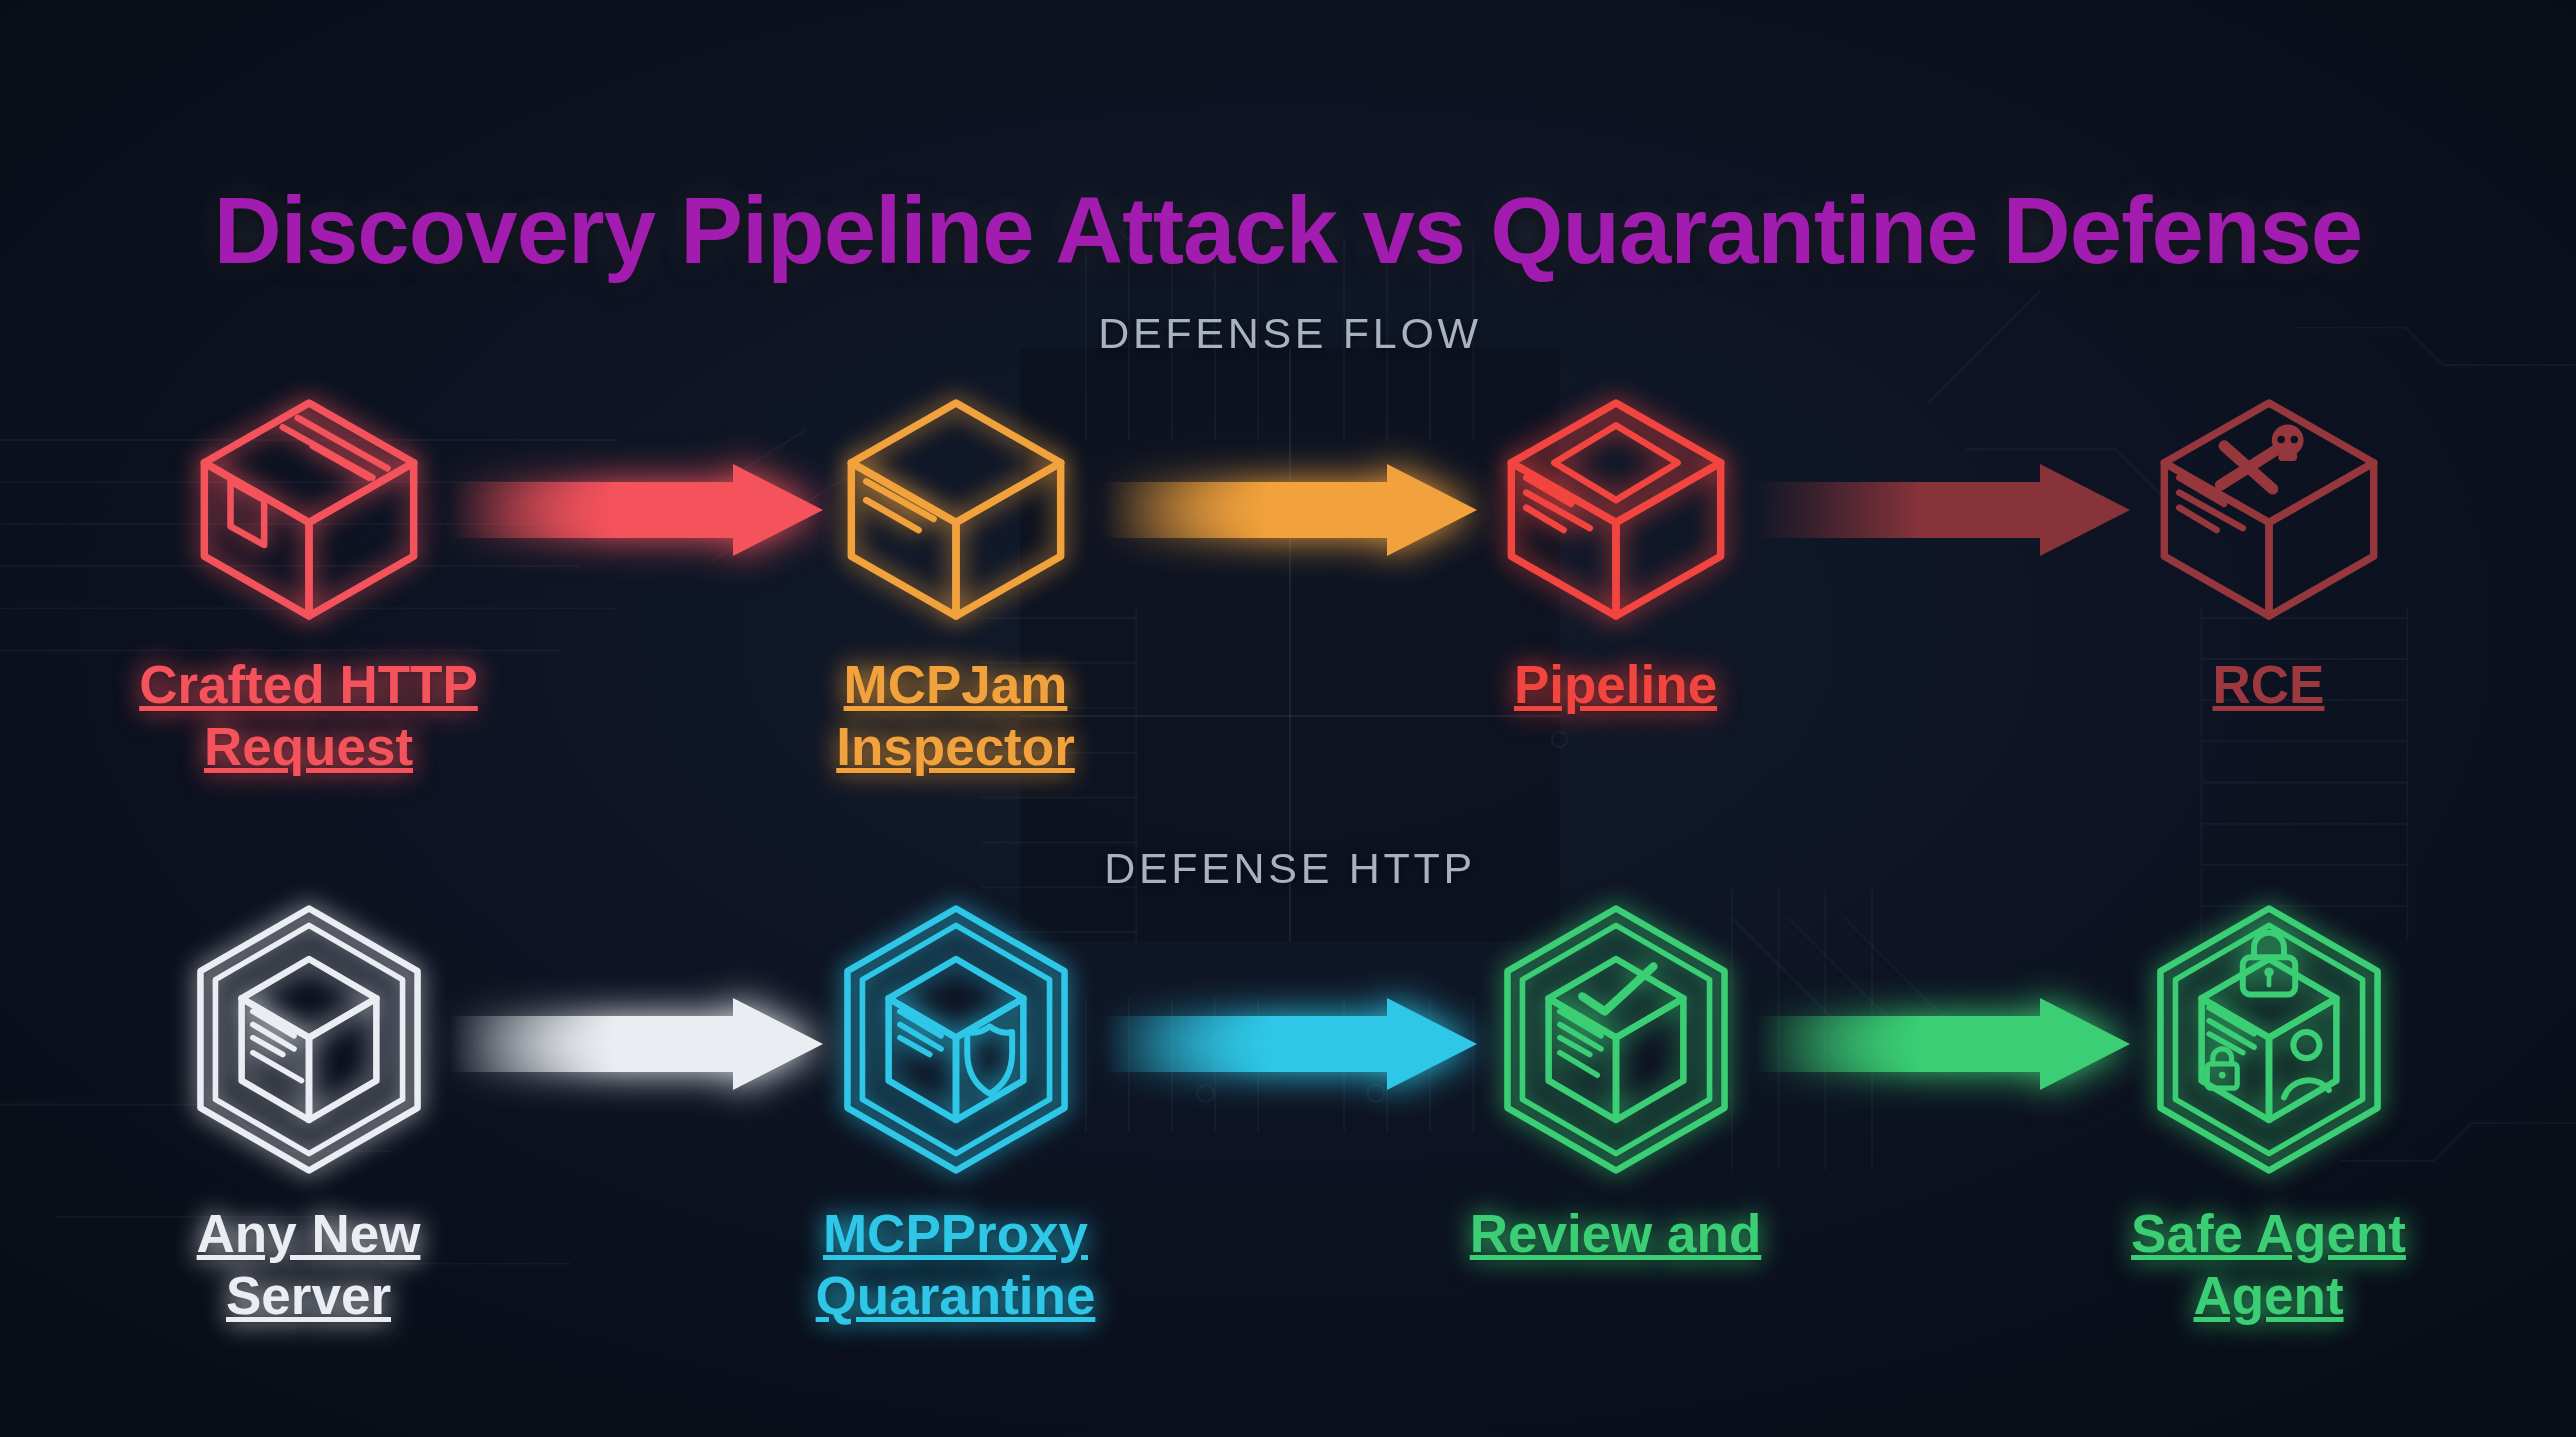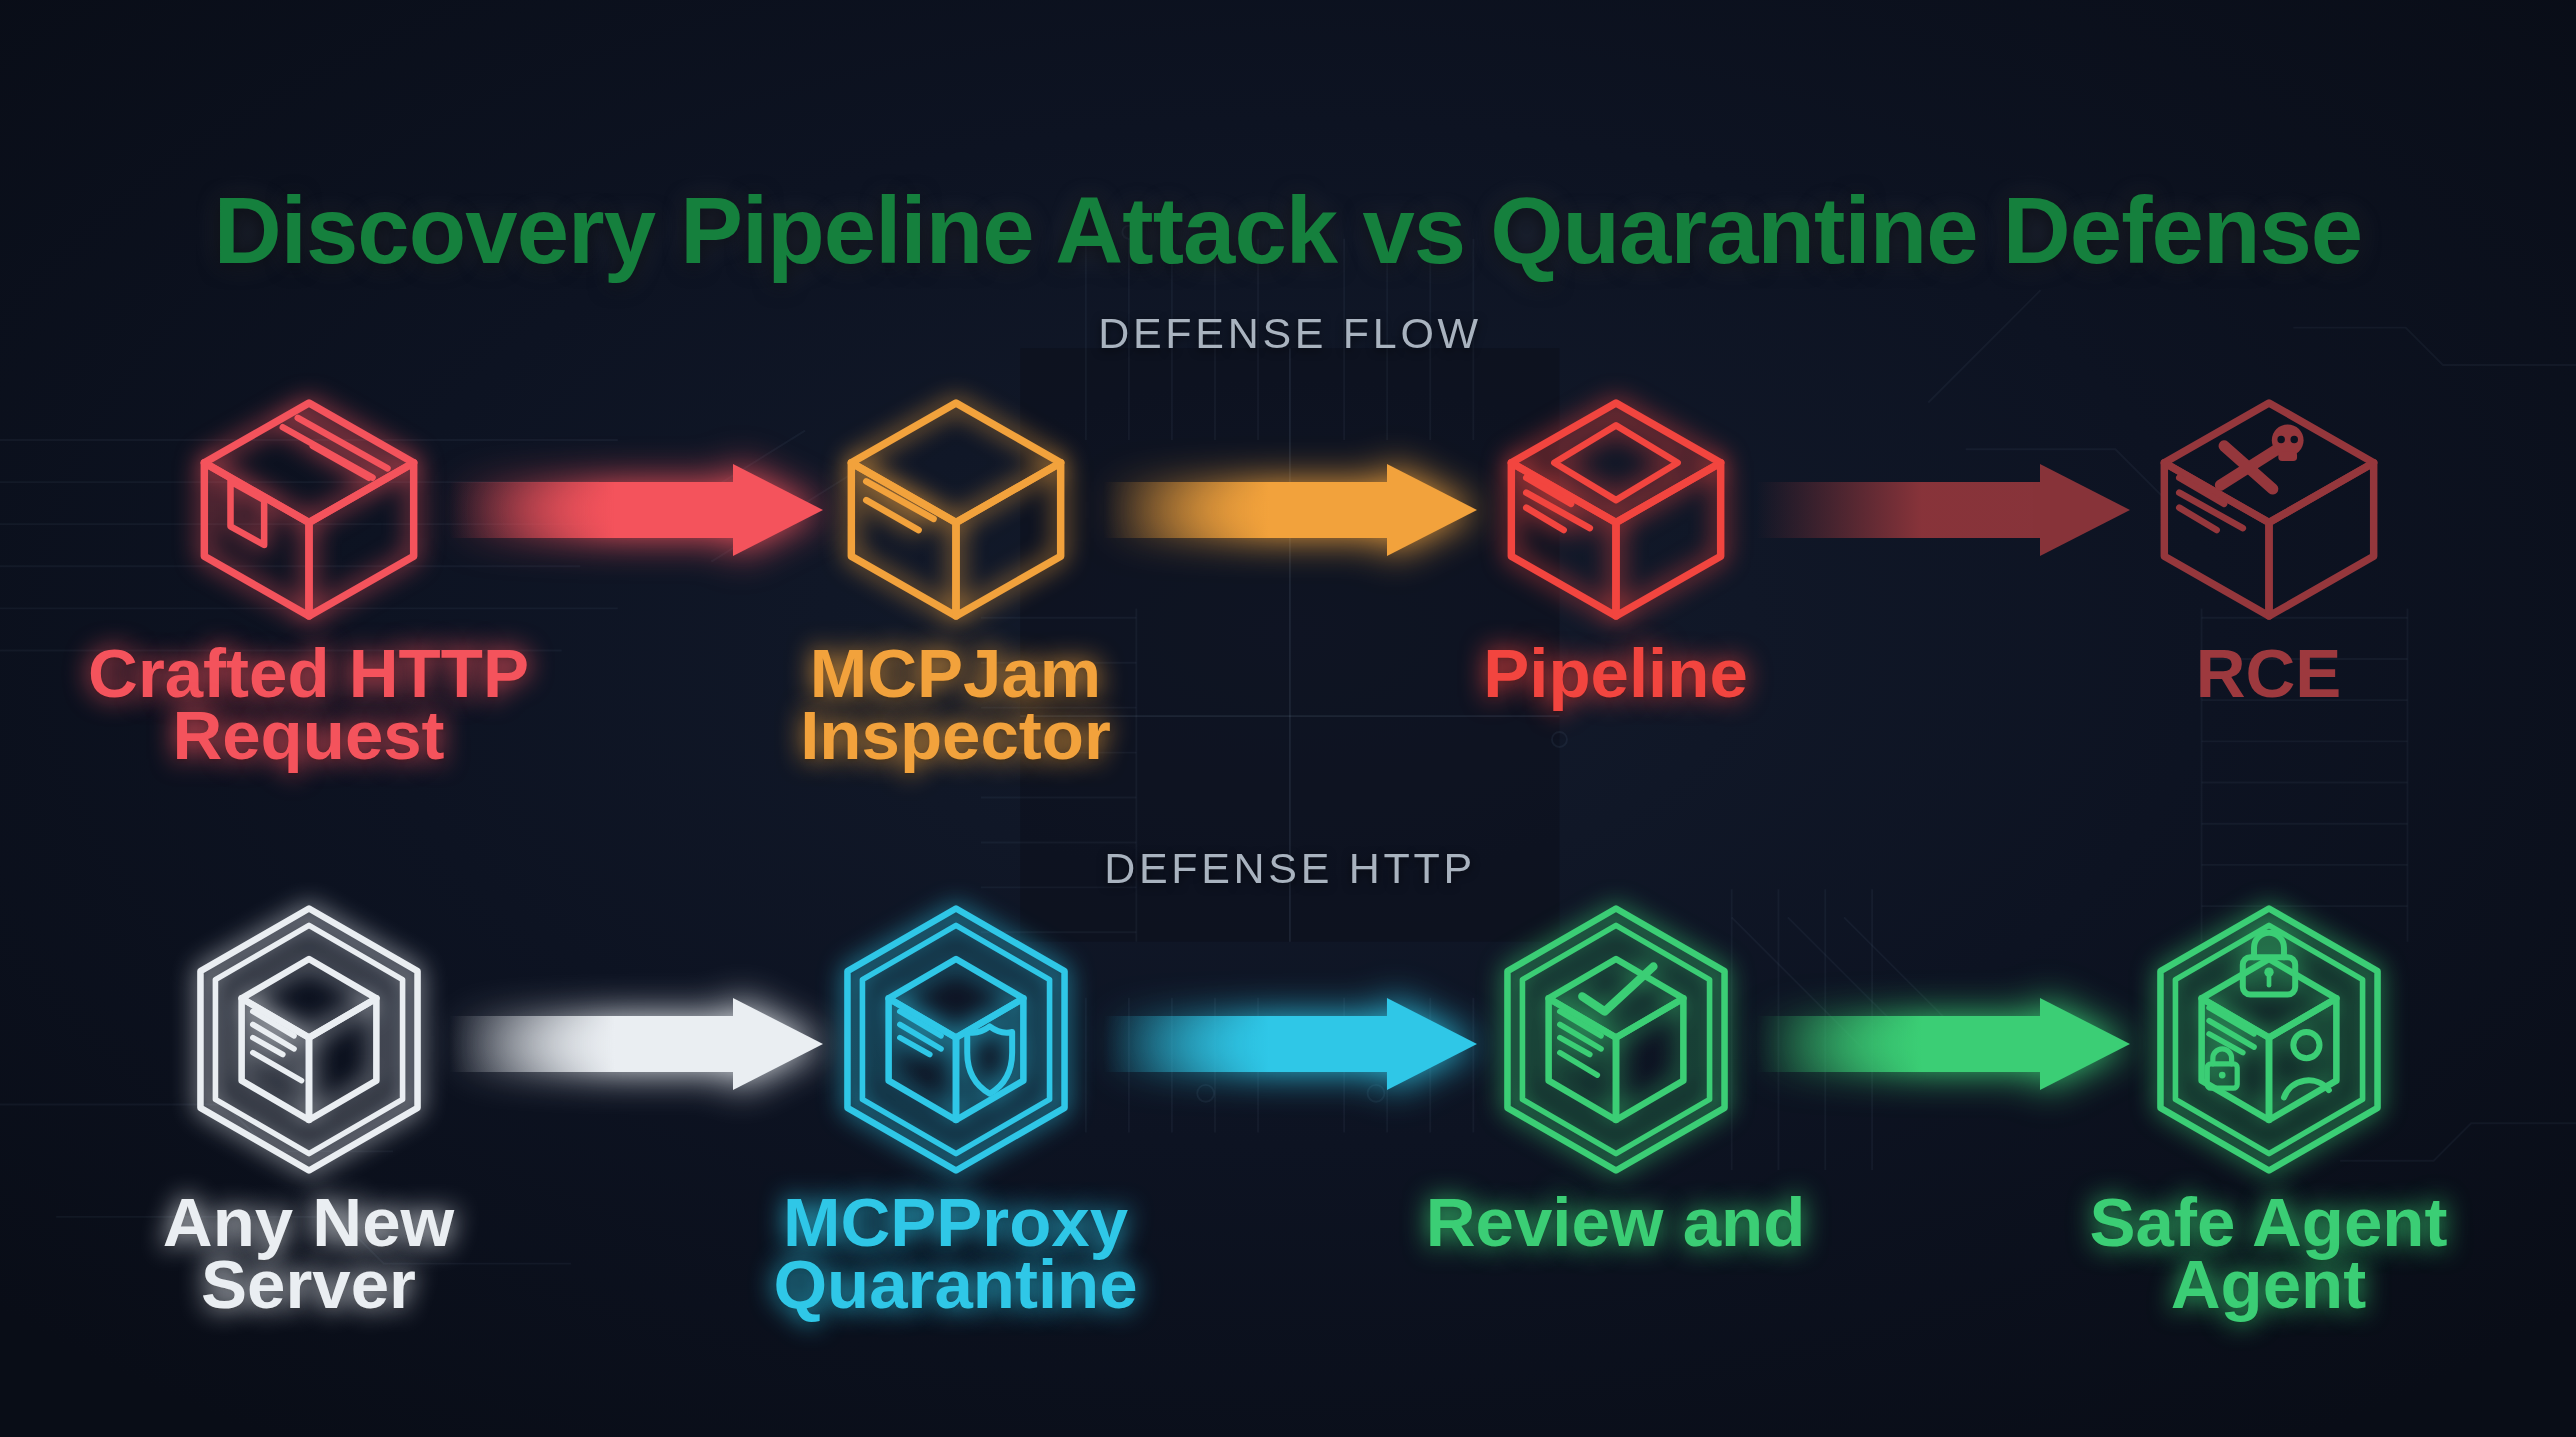--- a/index.html
+++ b/index.html
@@ -6,21 +6,21 @@
   body{
     width:2576px;height:1438px;overflow:hidden;position:relative;
     font-family:"Liberation Sans",sans-serif;
     background:radial-gradient(1778px 983px at 50% 44%, #131b2c 0%, #0d1322 52%, #090d17 100%);
   }
   .canvas{position:absolute;inset:0;}
   svg.bg{position:absolute;inset:0;}
 
   .page-title{
     position:absolute;top:114px;left:0;width:2576px;
-    text-align:center;font-size:94px;font-weight:700;color:#15803d;
+    text-align:center;font-size:94px;font-weight:700;color:#a21caf;
     letter-spacing:-0.9px;
     text-shadow:0 2.8px 20.6px rgba(0,0,0,.65), 0 0 32px rgba(255,255,255,.14);
   }
 
   .flow-label{
     position:absolute;left:1009px;width:562px;text-align:center;
     font-size:43px;font-weight:400;letter-spacing:3.7px;color:#a9b3bf;
     text-shadow:0 1.9px 9.4px rgba(0,0,0,.6);
   }
   .flow-label.attack{top:309px;}
@@ -32,23 +32,24 @@
   .node.row1{top:388px;}
   .node.row2{top:899px;}
 
   .icon{display:flex;justify-content:center;color:var(--accent);}
   .icon svg{filter:drop-shadow(0 0 12px var(--accent));}
   .icon svg.boxicon{width:262px;height:243px;}
   .icon svg.hexicon{width:262px;height:281px;}
   .node.muted .icon svg{filter:none;opacity:.95;}
 
   .label{
-    margin-top:12px;color:var(--accent);
-    font-size:69px;line-height:62px;font-weight:700;
+    margin-top:23px;color:var(--accent);
+    font-size:53px;line-height:62px;font-weight:700;
     text-shadow:0 0 26px var(--accent), 0 0.9px 3.7px rgba(0,0,0,.45);
+    text-decoration:underline;
   }
   .node.muted .label{text-shadow:none;}
   .label span{display:block;}
 
   .arrow{position:absolute;width:374px;height:94px;
     filter:drop-shadow(0 0 19px var(--accent));}
   .arrow.muted{filter:none;opacity:.95;}
   .arrow .tail{position:absolute;left:0;top:19px;width:286px;height:56px;
     background:linear-gradient(90deg, rgba(255,255,255,0) 0%, var(--accent) 58%);}
   .arrow .head{position:absolute;left:284px;top:0.9px;width:0;height:0;

